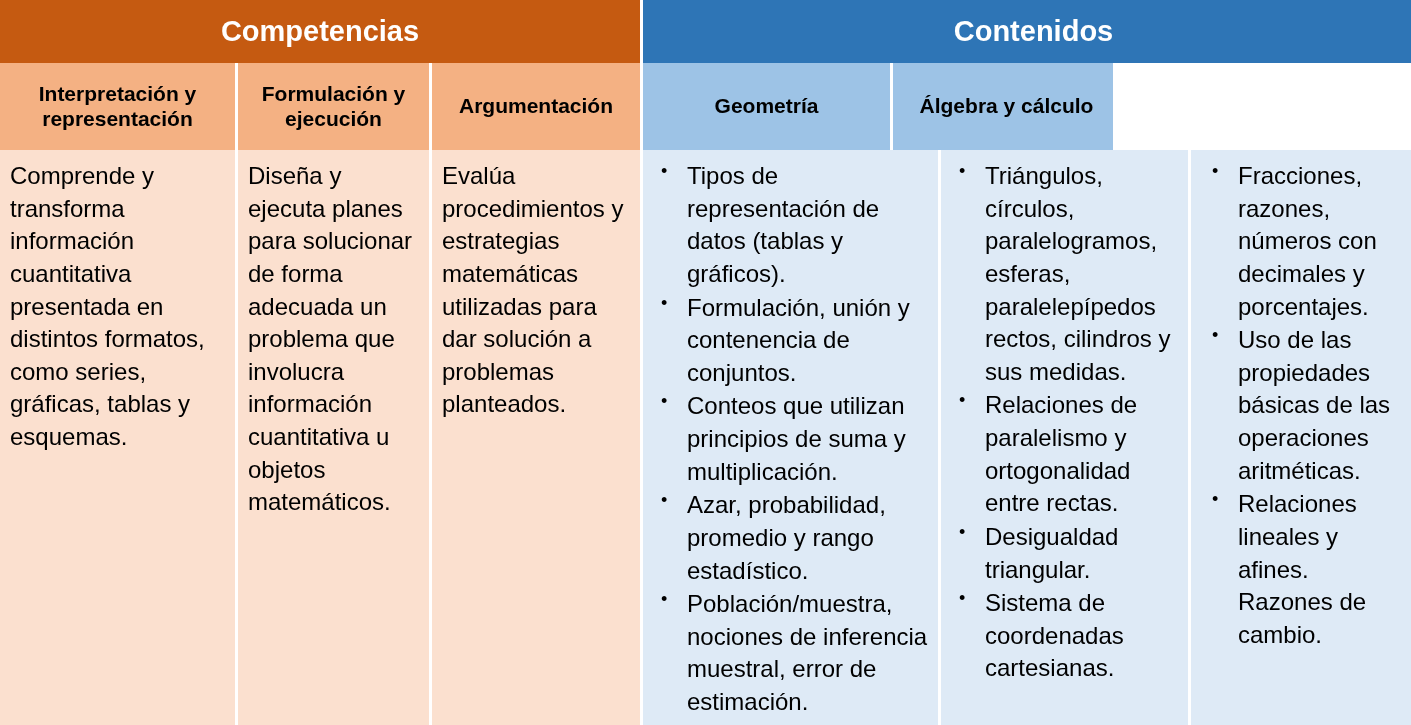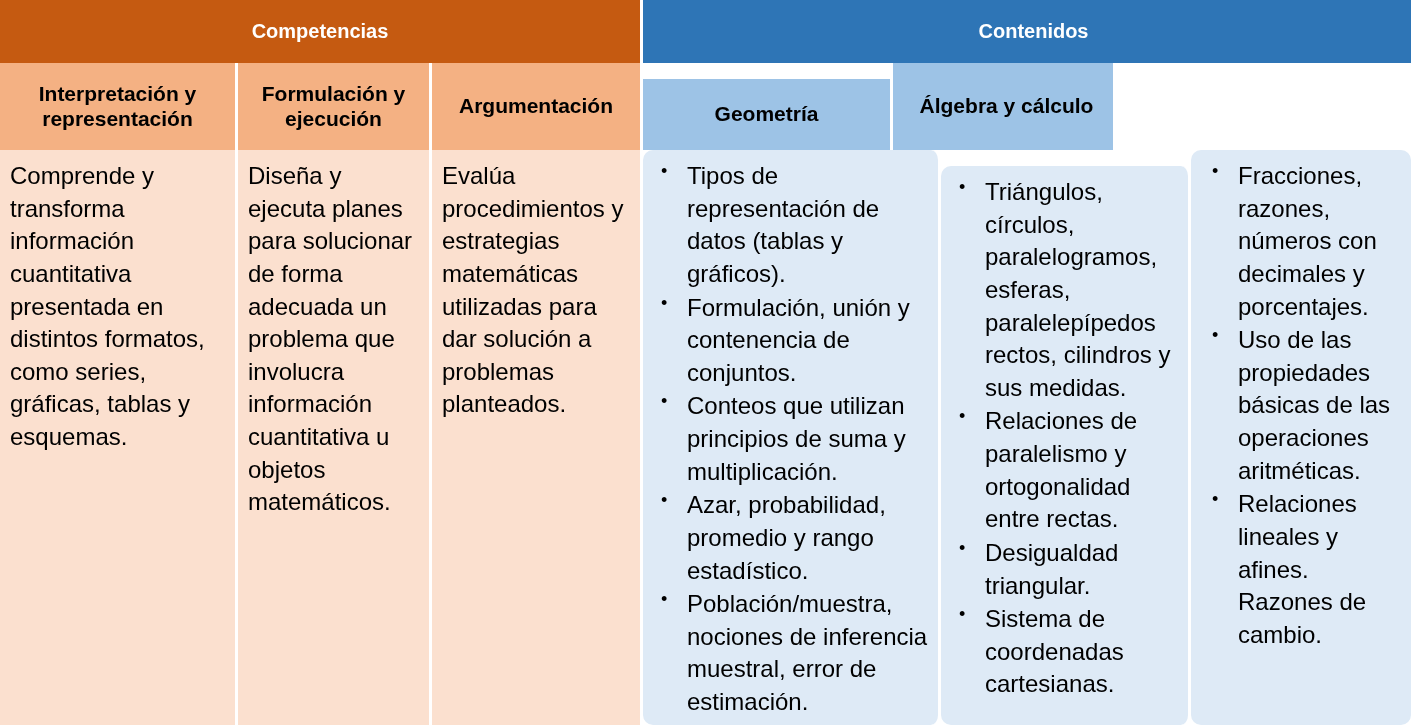--- a/index.html
+++ b/index.html
@@ -25,21 +25,21 @@
     display: flex;
     height: 63px;
     flex: 0 0 63px;
   }
   .group-cell {
     display: flex;
     align-items: center;
     justify-content: center;
     color: #ffffff;
     font-weight: bold;
-    font-size: 20px;
+    font-size: 29px;
     box-sizing: border-box;
   }
   .group-competencias {
     width: 643px;
     background: #c55a11;
     border-right: 3px solid #ffffff;
   }
   .group-contenidos {
     width: 768px;
     background: #2e75b6;
@@ -77,21 +77,21 @@
   .body-cell {
     box-sizing: border-box;
     border-right: 3px solid #ffffff;
     padding: 10px 10px 4px 10px;
     font-size: 24px;
     line-height: 1.36;
     color: #000000;
     overflow: hidden;
   }
   .body-orange { background: #fbe0cf; }
-  .body-blue   { background: #deeaf6; border-radius: 10px; }
+  .body-blue   { background: #deeaf6; }
 
   .body-cell p {
     margin: 0;
   }
   ul.bullets {
     margin: 0;
     padding: 0;
     list-style: none;
   }
   ul.bullets li {
@@ -107,21 +107,21 @@
     font-size: 18px;
     line-height: 1.4;
     color: #000000;
   }
 
   
   .w1 { width: 238px; }
   .w2 { width: 194px; }
   .w3 { width: 211px; }
   .w4 { width: 298px; }
-  .w5 { width: 250px; margin-top: 16px; }
+  .w5 { width: 250px; }
   .w6 { width: 220px; border-right: none !important; padding-left: 13px; }
 </style>
 </head>
 <body>
 
 <div class="table">
 
   <div class="group-row">
     <div class="group-cell group-competencias">Competencias</div>
     <div class="group-cell group-contenidos">Contenidos</div>

